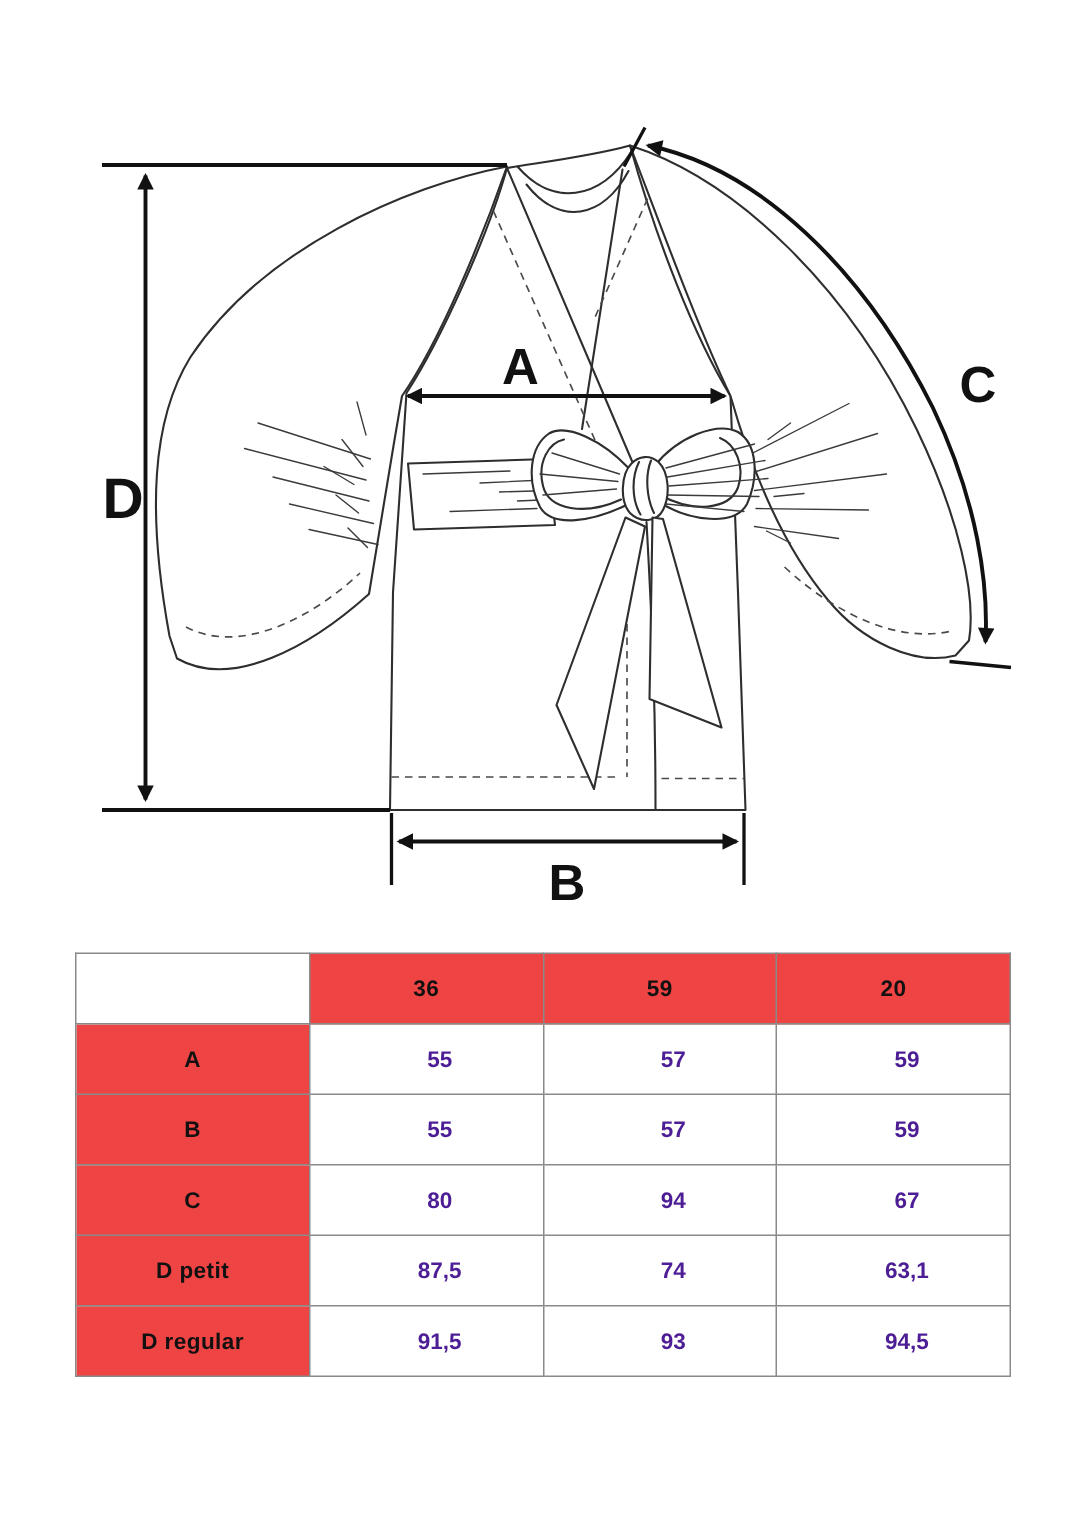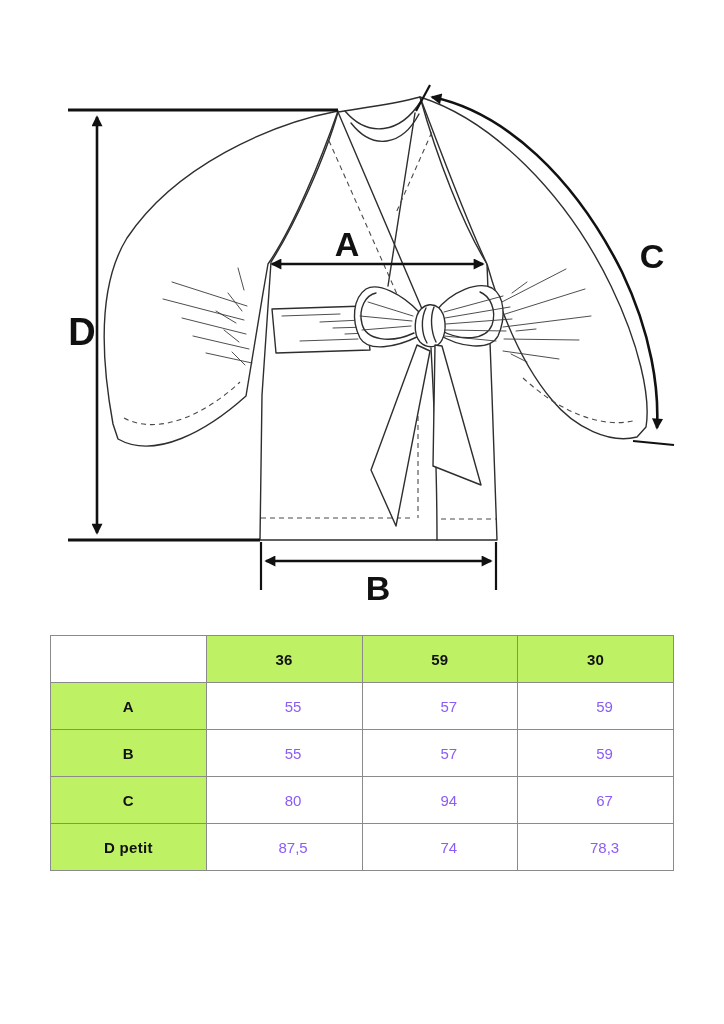--- a/index.html
+++ b/index.html
@@ -19,23 +19,23 @@
   .m-thin{fill:none;stroke:#111111;stroke-width:2.2;}
   .mlabel{font-weight:bold;font-size:34px;fill:#111111;font-family:"Liberation Sans",sans-serif;}
   .mlabel-d{font-size:38px;}
   
   .table-wrap{position:absolute;left:50px;top:635px;width:624px;}
   table{width:100%;border-collapse:collapse;table-layout:fixed;}
   th,td{
     border:1px solid #8a8a8a;height:46px;text-align:center;vertical-align:middle;
     font-size:15px;padding:0;
   }
-  th{font-weight:bold;color:#111;background:#bef264;letter-spacing:.3px;}
+  th{font-weight:bold;color:#111;background:#ef4444;letter-spacing:.3px;}
   th.corner{background:#ffffff;}
-  td{color:#8b5cf6;font-weight:normal;padding-left:18px;}
+  td{color:#4c1d95;font-weight:bold;padding-left:18px;}
 </style>
 </head>
 <body>
 
 <div class="diagram-wrap">
 <svg width="724" height="625" viewBox="0 0 724 625" xmlns="http://www.w3.org/2000/svg">
   <defs>
     <marker id="arr" viewBox="0 0 10 10" refX="8.5" refY="5" markerWidth="15" markerHeight="11" orient="auto-start-reverse" markerUnits="userSpaceOnUse">
       <path d="M0,0 L10,5 L0,10 z" fill="#111111"></path>
     </marker>
@@ -151,21 +151,21 @@
 </svg>
 </div>
 
 <div class="table-wrap">
   <table>
     <thead>
       <tr>
         <th class="corner"></th>
         <th>36</th>
         <th>59</th>
-        <th>30</th>
+        <th>20</th>
       </tr>
     </thead>
     <tbody>
       <tr>
         <th>A</th>
         <td>55</td>
         <td>57</td>
         <td>59</td>
       </tr>
       <tr>
@@ -177,17 +177,23 @@
       <tr>
         <th>C</th>
         <td>80</td>
         <td>94</td>
         <td>67</td>
       </tr>
       <tr>
         <th>D petit</th>
         <td>87,5</td>
         <td>74</td>
-        <td>78,3</td>
+        <td>63,1</td>
+      </tr>
+      <tr>
+        <th>D regular</th>
+        <td>91,5</td>
+        <td>93</td>
+        <td>94,5</td>
       </tr>
     </tbody>
   </table>
 </div>
 
 </body></html>

